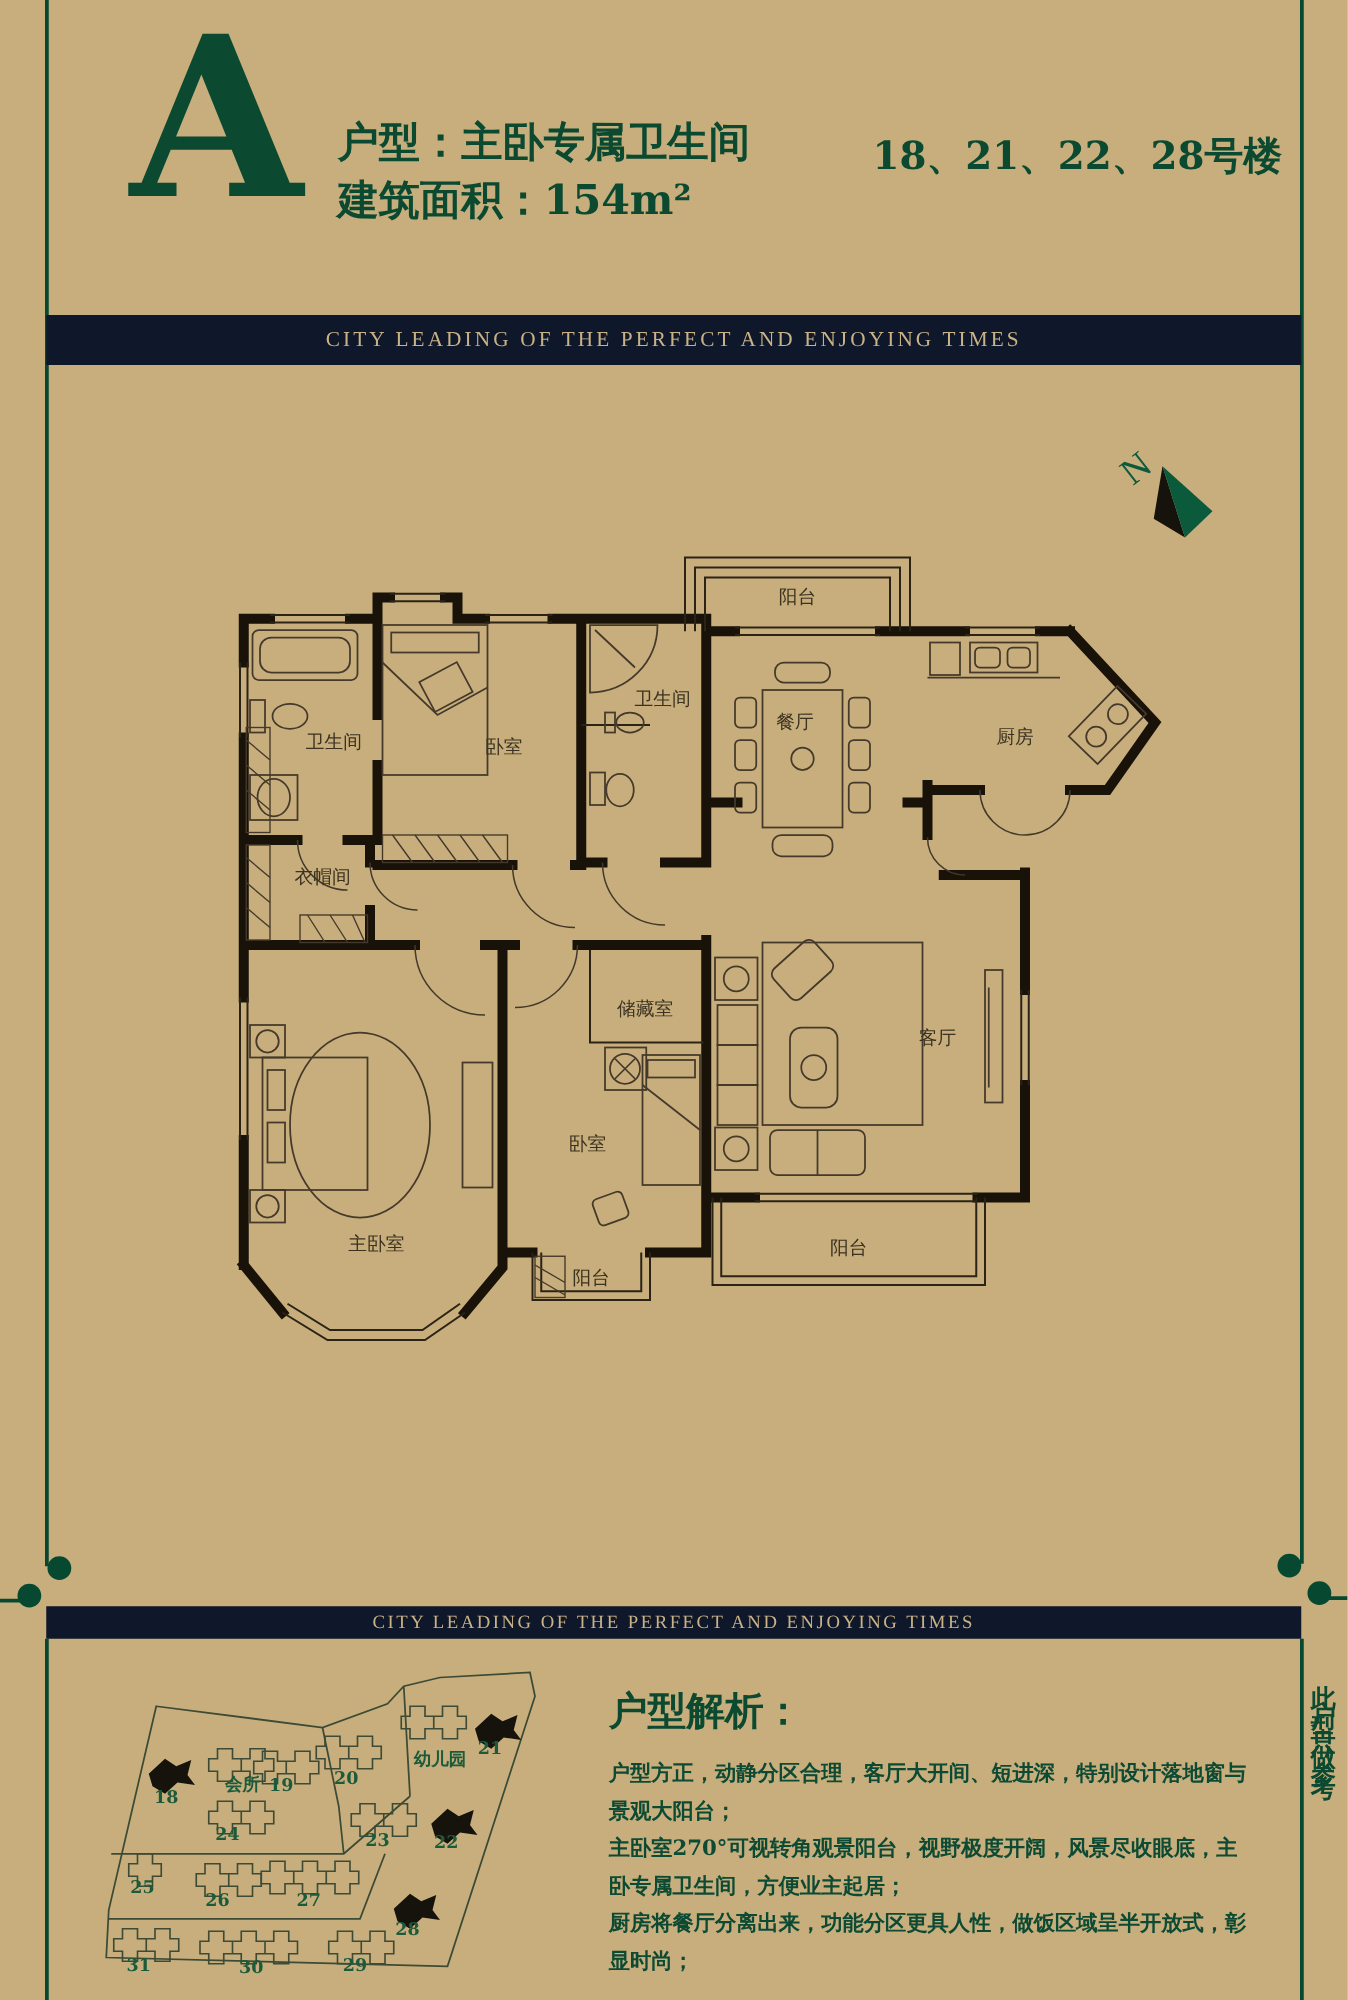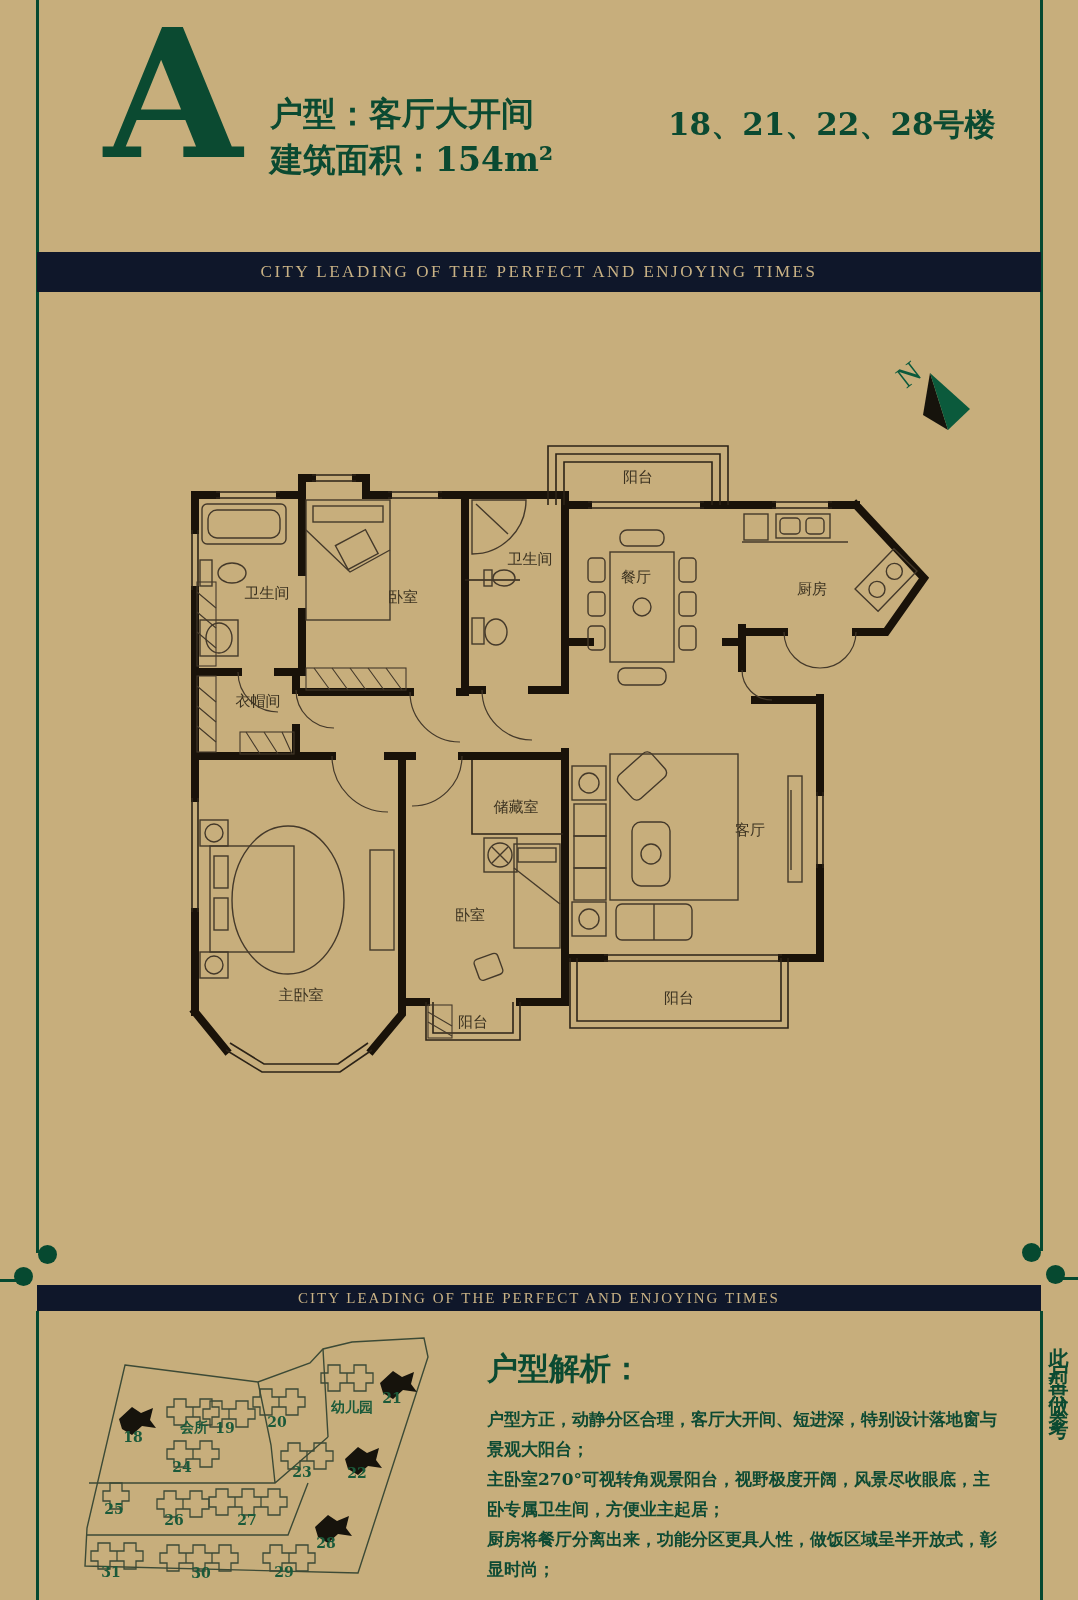--- a/index.html
+++ b/index.html
@@ -9,21 +9,21 @@
   .vline{position:absolute;width:3px;background:#064930;}
   .hline{position:absolute;height:3px;background:#064930;}
   .dot{position:absolute;width:19px;height:19px;border-radius:50%;background:#064930;}
   
   .type-letter{position:absolute;left:104px;top:6px;font-size:178px;font-weight:bold;
                color:#0b4a31;font-family:"DejaVu Serif","Liberation Serif",serif;line-height:1;}
   .hdr-line{position:absolute;left:270px;color:#0b4a31;font-weight:bold;font-size:33px;
             font-family:"DejaVu Serif","Liberation Serif",serif;}
   .hdr-type{top:92px;}
   .hdr-area{top:138px;}
-  .hdr-buildings{position:absolute;left:668px;top:104px;color:#0b4a31;font-weight:bold;
+  .hdr-buildings{position:absolute;left:698px;top:104px;color:#0b4a31;font-weight:bold;
                  font-size:31px;font-family:"DejaVu Serif","Liberation Serif",serif;}
   
   .band{position:absolute;left:37px;width:1004px;background:#0f172a;color:#c9b285;
         display:flex;align-items:center;justify-content:center;
         font-family:"Liberation Serif",serif;}
   .band-top{top:252px;height:40px;font-size:17px;letter-spacing:2.5px;}
   .band-bottom{top:1285px;height:26px;font-size:15px;letter-spacing:2px;}
   
   .fp{position:absolute;left:180px;top:430px;}
   .compass{position:absolute;left:880px;top:345px;}
@@ -61,21 +61,21 @@
   <div class="vline" style="left:1040px;top:0;height:1251px;"></div>
   <div class="vline" style="left:1040px;top:1311px;height:289px;"></div>
   <div class="dot" style="left:38px;top:1245px;"></div>
   <div class="dot" style="left:14px;top:1267px;"></div>
   <div class="hline" style="left:0;top:1279px;width:18px;"></div>
   <div class="dot" style="left:1022px;top:1243px;"></div>
   <div class="dot" style="left:1046px;top:1265px;"></div>
   <div class="hline" style="left:1060px;top:1277px;width:18px;"></div>
 
   <div class="type-letter">A</div>
-  <div class="hdr-line hdr-type">户型：客厅大开间</div>
+  <div class="hdr-line hdr-type">户型：主卧专属卫生间</div>
   <div class="hdr-line hdr-area">建筑面积：154m²</div>
   <div class="hdr-buildings">18、21、22、28号楼</div>
 
   <div class="band band-top">CITY LEADING OF THE PERFECT AND ENJOYING TIMES</div>
   <div class="band band-bottom">CITY LEADING OF THE PERFECT AND ENJOYING TIMES</div>
 
   <svg class="compass" width="110" height="110" viewBox="0 0 110 110">
     <text x="18" y="40" font-size="30" fill="#0b5a3c" font-family="Liberation Serif, serif" transform="rotate(-38 28 30)">N</text>
     <polygon points="50,28 43,70 68,85" fill="#16130c"></polygon>
     <polygon points="50,28 68,85 90,64" fill="#0b5a3c"></polygon>

